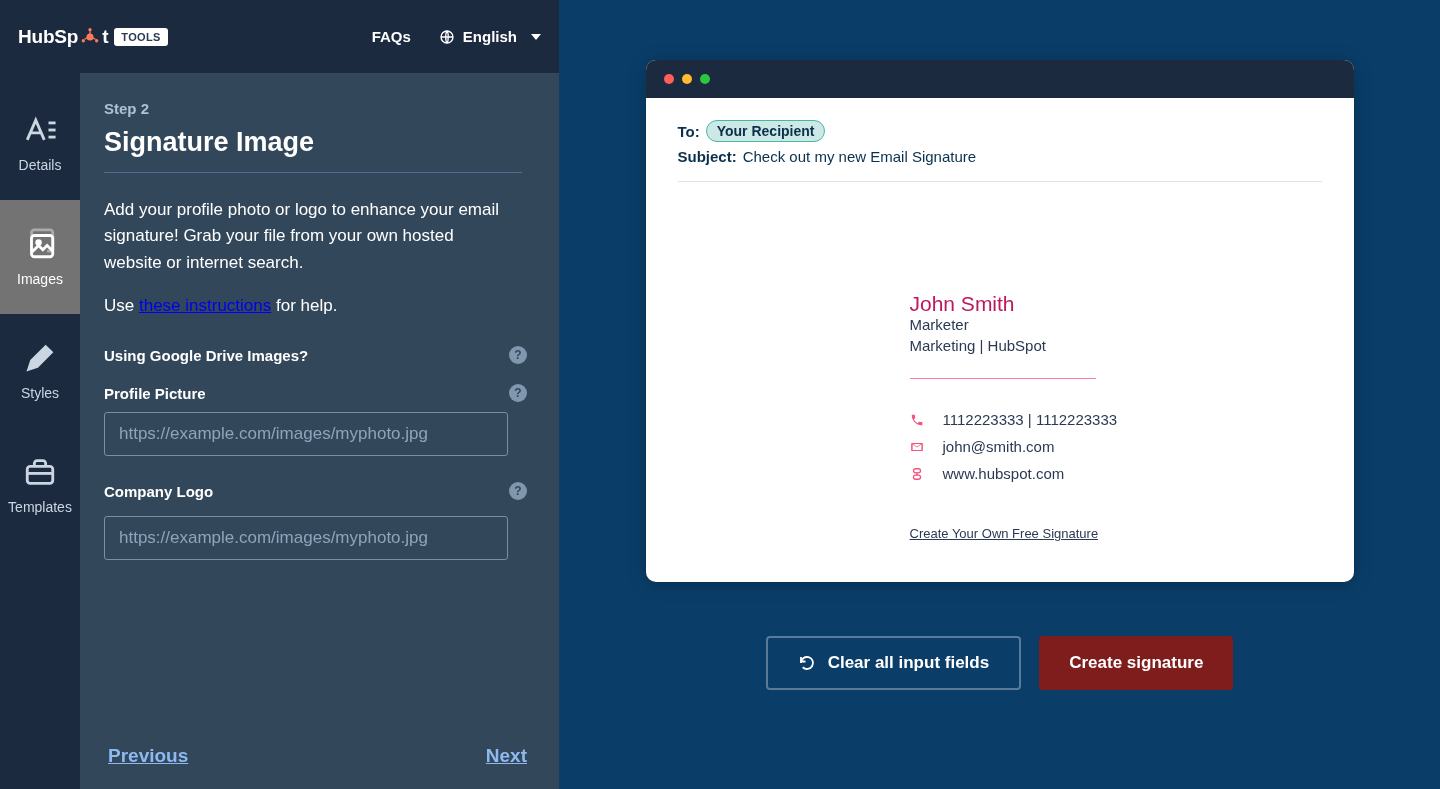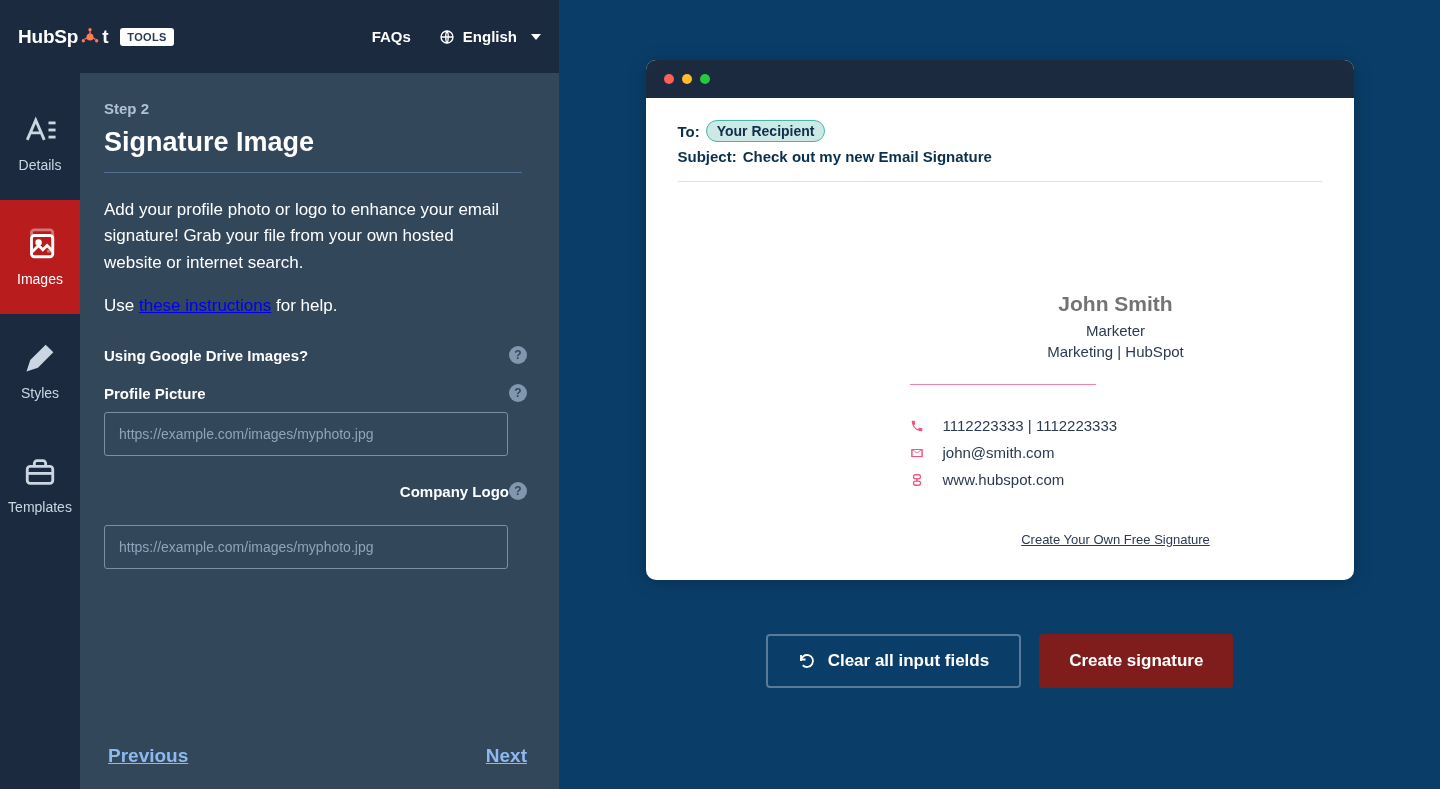--- a/index.html
+++ b/index.html
@@ -20,37 +20,37 @@
 .rail-item {
   display: flex;
   flex-direction: column;
   align-items: center;
   justify-content: center;
   height: 114px;
   gap: 10px;
   cursor: pointer;
   font-size: 14px;
 }
-.rail-item.active { background: #b91c1c; color: #fff; }
+.rail-item.active { background: #737373; color: #fff; }
 .rail-item svg { width: 34px; height: 34px; }
 .rail-item span { font-weight: 500; }
 
 
 .topbar {
   position: absolute;
   top: 0; left: 0;
   width: 559px;
   height: 73px;
   background: #1b2a3f;
   display: flex;
   align-items: center;
   padding: 0 18px;
   z-index: 10;
 }
-.logo-group { display: flex; align-items: center; gap: 6px; }
+.logo-group { display: flex; align-items: center; }
 .hubspot-word { color: #fff; font-weight: 600; font-size: 19px; letter-spacing: -0.2px; display: flex; align-items: center; gap: 2px; }
 .logo-mark { width: 20px; height: 20px; }
 .tools-badge {
   background: #fff; color: #2b3a52; font-weight: 700; font-size: 11px;
   padding: 3px 7px; border-radius: 3px; margin-left: 6px; letter-spacing: 0.3px;
 }
 .topbar-right {
   margin-left: auto;
   display: flex;
   align-items: center;
@@ -95,21 +95,21 @@
   font-size: 12px; font-weight: 700; cursor: pointer;
 }
 .text-input {
   width: 100%; max-width: 404px;
   height: 44px;
   background: transparent;
   border: 1px solid #7a8ea5;
   border-radius: 3px;
   padding: 0 14px;
   color: #fff;
-  font-size: 14px;
+  font-size: 17px;
 }
 .text-input::placeholder { color: #8fa4ba; }
 
 .nav-row {
   position: absolute;
   bottom: 22px;
   left: 28px; right: 32px;
   display: flex;
   justify-content: space-between;
   font-size: 19px;
@@ -139,36 +139,36 @@
   background: #1b2a3f;
   display: flex;
   align-items: center;
   padding: 0 18px;
   gap: 8px;
 }
 .dot { width: 10px; height: 10px; border-radius: 50%; }
 .dot.red { background: #ff5f57; }
 .dot.yellow { background: #febc2e; }
 .dot.green { background: #28c840; }
-.mail-body { padding: 22px 32px 32px; text-align: center; }
+.mail-body { padding: 22px 32px 40px; }
 .mail-header-line { font-size: 15px; color: #0b304b; font-weight: 700; margin-bottom: 6px; display: flex; align-items: center; gap: 6px; }
 .recipient-pill {
   background: #cde9e6;
   border: 1px solid #48b5a9;
   color: #0b304b;
   padding: 2px 10px;
   border-radius: 12px;
   font-weight: 700;
   font-size: 14px;
 }
 .mail-sub { font-weight: 700; margin-bottom: 16px; }
 .mail-divider { border: none; border-top: 1px solid #d9e3eb; margin-bottom: 110px; }
 
 .sig-block { padding-left: 232px; }
-.sig-name { font-size: 21px; font-weight: 700; color: #737373; margin-bottom: 6px; }
+.sig-name { font-size: 21px; font-weight: 400; color: #be185d; margin-bottom: 0; }
 .sig-role { font-size: 15px; color: #2b3a52; margin-bottom: 4px; }
 .sig-dept { font-size: 15px; color: #2b3a52; margin-bottom: 24px; }
 .sig-hr { width: 186px; border: none; border-top: 1px solid #f87ea3; margin-bottom: 32px; }
 .sig-row { display: flex; align-items: center; gap: 19px; font-size: 15px; color: #2b3a52; margin-bottom: 10px; }
 .sig-row svg { width: 14px; height: 14px; color: #f2547d; flex-shrink: 0; }
 .sig-link { margin-top: 34px; font-size: 13px; color: #2b3a52; text-decoration: underline; display: inline-block; margin-left: 232px; }
 
 .action-row {
   margin-top: 54px;
   display: flex;
@@ -286,21 +286,21 @@
 
     <div class="field-block" style="margin-top:18px;">
       <div class="field-row" style="margin-bottom:10px;">
         <span class="field-label">Profile Picture</span>
         <span class="help-badge">?</span>
       </div>
       <input class="text-input" type="text" placeholder="https://example.com/images/myphoto.jpg" style="">
     </div>
 
     <div class="field-block" style="margin-top:26px;">
-      <div class="field-row" style="margin-bottom:25px;justify-content:flex-end;">
+      <div class="field-row" style="margin-bottom:16px;">
         <span class="field-label">Company Logo</span>
         <span class="help-badge">?</span>
       </div>
       <input class="text-input" type="text" placeholder="https://example.com/images/myphoto.jpg" style="">
     </div>
 
     <div class="nav-row">
       <span class="nav-link">Previous</span>
       <span class="nav-link">Next</span>
     </div>
@@ -313,21 +313,21 @@
         <span class="dot yellow"></span>
         <span class="dot green"></span>
       </div>
       <div class="mail-body">
         <div class="mail-header-line">
           <span>To:</span>
           <span class="recipient-pill">Your Recipient</span>
         </div>
         <div class="mail-header-line mail-sub">
           <span>Subject: </span>
-          <span style="font-weight:700;">Check out my new Email Signature</span>
+          <span style="font-weight:400;">Check out my new Email Signature</span>
         </div>
         <hr class="mail-divider">
 
         <div class="sig-block">
           <div class="sig-name">John Smith</div>
           <div class="sig-role">Marketer</div>
           <div class="sig-dept">Marketing | HubSpot</div>
           <hr class="sig-hr">
 
           <div class="sig-row">

